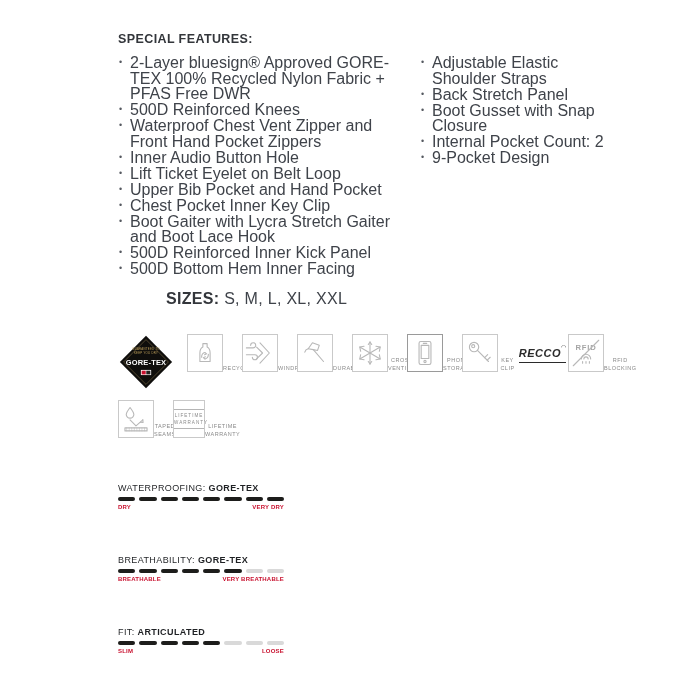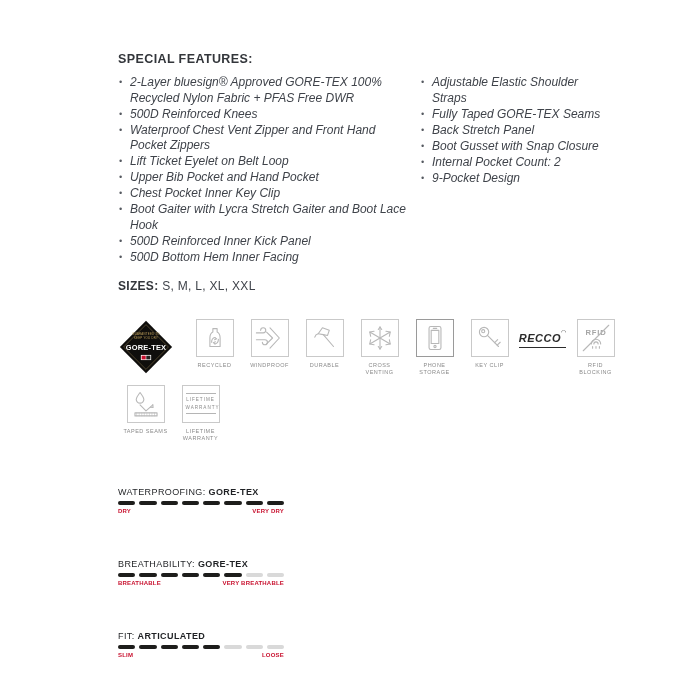--- a/index.html
+++ b/index.html
@@ -1,39 +1,39 @@
 <!DOCTYPE html>
 <html><head>
 <meta charset="utf-8">
 <style>
   * { margin:0; padding:0; box-sizing:border-box; }
   html,body { width:700px; height:700px; background:#ffffff; overflow:hidden;
               font-family:"Liberation Sans", sans-serif; }
   .content { position:absolute; left:118px; top:32px; width:505px; color:#3f434a; }
 
   
-  .sf-heading { font-size:12.5px; font-weight:bold; color:#33363b; letter-spacing:.4px;margin-top:20px; }
+  .sf-heading { font-size:12.5px; font-weight:bold; color:#33363b; letter-spacing:.4px; }
   .sf-cols { display:flex; margin-top:9px; }
   .sf-col-left  { width:290px; }
   .sf-col-right { width:192px; margin-left:12px; }
   .sf-list { list-style:none; }
-  .sf-list li { position:relative; padding-left:12px; font-size:12px; line-height:15.5px;
-                margin-bottom:.5px;font-style:italic; }
+  .sf-list li { position:relative; padding-left:12px; font-size:16px; line-height:15.5px;
+                margin-bottom:.5px; }
   .sf-list li::before { content:"•"; position:absolute; left:1px; top:0; color:#565a61; font-size:9px; }
 
   
-  .sizes-line { margin-top:13px; font-size:12px; letter-spacing:.3px; color:#3f434a; }
+  .sizes-line { margin-top:13px; font-size:16px; letter-spacing:.3px; color:#3f434a;margin-left:48px; }
   .sizes-line .lbl { font-weight:bold; color:#33363b; }
 
   
   .badges { margin-top:26px; }
   .badge-row { display:flex; align-items:flex-start; }
   .badge-row2 { margin-top:6px; }
   .diamond-wrap { width:56px; margin-right:13px; flex:0 0 auto; }
-  .badge-cell { width:55px; display:flex; flex-direction:column; align-items:center; flex:0 0 auto; }
+  .badge-cell { width:55px; display:flex; flex-direction:row; align-items:flex-end; flex:0 0 auto; }
   .badge-box { width:38px; height:38px; border:1px solid #c9c9c9; display:flex;
                align-items:center; justify-content:center; background:#fff; }
   .badge-box.dark { border-color:#9a9a9a; }
   .badge-label { margin-top:5px; font-size:5.5px; line-height:1.35; color:#8a8a8a;
                  letter-spacing:.5px; text-transform:uppercase; text-align:center; width:46px; }
   .badge-box svg { width:34px; height:34px; stroke:#b8b8b8; fill:none; stroke-width:1.3;
                    stroke-linecap:round; stroke-linejoin:round; }
   .recco-cell { width:66px; height:38px; display:flex; align-items:center; justify-content:center; }
   .recco-logo { display:inline-block; text-align:center; border-bottom:1px solid #2b2b2b; padding-bottom:1px; }
   .recco-text { font-size:11px; font-weight:bold; color:#2b2b2b; letter-spacing:.5px;font-style:italic; }
@@ -58,30 +58,30 @@
 
 <div class="content">
 
   <div class="sf-heading">SPECIAL FEATURES:</div>
 
   <div class="sf-cols">
     <ul class="sf-list sf-col-left">
       <li>2-Layer bluesign® Approved GORE-TEX 100% Recycled Nylon Fabric + PFAS Free DWR</li>
       <li>500D Reinforced Knees</li>
       <li>Waterproof Chest Vent Zipper and Front Hand Pocket Zippers</li>
+      <li>Inner Audio Button Hole</li>
       <li>Lift Ticket Eyelet on Belt Loop</li>
       <li>Upper Bib Pocket and Hand Pocket</li>
       <li>Chest Pocket Inner Key Clip</li>
       <li>Boot Gaiter with Lycra Stretch Gaiter and Boot Lace Hook</li>
       <li>500D Reinforced Inner Kick Panel</li>
       <li>500D Bottom Hem Inner Facing</li>
     </ul>
     <ul class="sf-list sf-col-right">
       <li>Adjustable Elastic Shoulder Straps</li>
-      <li>Fully Taped GORE-TEX Seams</li>
       <li>Back Stretch Panel</li>
       <li>Boot Gusset with Snap Closure</li>
       <li>Internal Pocket Count: 2</li>
       <li>9-Pocket Design</li>
     </ul>
   </div>
 
   <div class="sizes-line">
     <span class="lbl">SIZES:</span>
     <span>S, M, L, XL, XXL</span>

